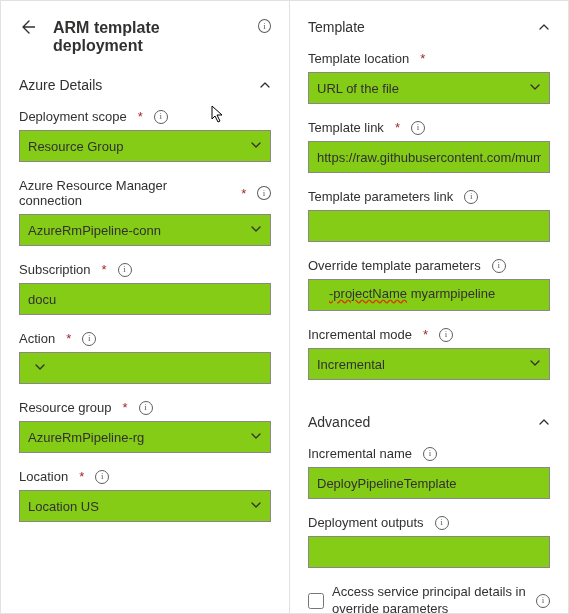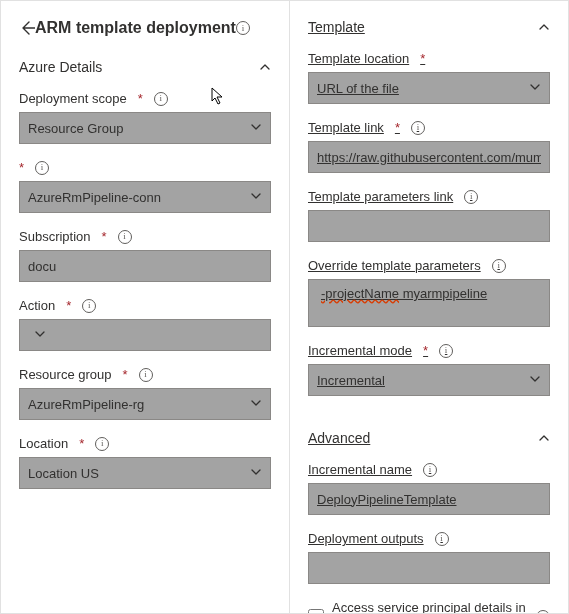--- a/index.html
+++ b/index.html
@@ -7,23 +7,23 @@
     font-family: "Segoe UI", -apple-system, sans-serif;
     font-size: 13px;
     color: #323130;
     background: #fff;
     width: 569px;
     height: 614px;
     border: 1px solid #e1e1e1;
   }
   .layout { display: flex; height: 100%; }
   .col-left { width: 289px; padding: 18px 18px 18px 18px; border-right: 1px solid #e1e1e1; }
-  .col-right { flex: 1; padding: 18px 18px 18px 18px; overflow: hidden; text-decoration: underline; }
+  .col-right { flex: 1; padding: 18px 18px 18px 18px; overflow: hidden; }
   .page-header {
-    display: flex; align-items: center; gap: 0;
+    display: flex; gap: 18px;
     margin-bottom: 22px;
   }
   .page-header h1 { font-size: 16px; font-weight: 600; }
   .back-icon { width: 16px; height: 16px; cursor: pointer; }
   .back-icon svg { display: block; }
   .info-icon {
     display: inline-flex; align-items: center; justify-content: center;
     width: 14px; height: 14px; border: 1px solid #605e5c;
     border-radius: 50%; font-size: 9px; color: #605e5c;
     font-style: normal; font-family: Georgia, serif; line-height: 1;
@@ -38,32 +38,32 @@
   .chevron svg { display: block; }
   .field { margin-bottom: 16px; }
   .label {
     display: flex; align-items: center; gap: 11px;
     font-size: 13px; margin-bottom: 6px; color: #323130;
   }
   .req { color: #a4262c; }
   .select, .input, .textarea {
     width: 100%; height: 32px;
     border: 1px solid #8a8886;
-    background: #a3a3a3; font-size: 13px;
+    background: #84cc16; font-size: 13px;
     font-family: inherit; color: #323130;
     padding: 0 8px; display: flex; align-items: center;
     justify-content: space-between; cursor: pointer;
   }
   .select .val { flex: 1; white-space: nowrap; overflow: hidden; text-overflow: ellipsis; }
   .select .chev { flex-shrink: 0; margin-left: 6px; }
   .input {
     cursor: text; display: block; padding: 0 8px;
   }
   .textarea {
-    height: 48px; padding: 6px 12px; cursor: text; display: block;
+    height: 32px; padding: 6px 20px; cursor: text; display: block;
     line-height: 1.3;
   }
   .underline { text-decoration: underline; text-decoration-color: #d83b01; text-decoration-style: wavy; }
   .checkbox-row {
     display: flex; align-items: center; gap: 8px; font-size: 13px;
     line-height: 1.3;
   }
   .checkbox-row input { width: 16px; height: 16px; flex-shrink: 0; }
   .checkbox-row .cb-label { flex: 1; }
   .cursor-arrow {
@@ -108,20 +108,21 @@
               <path d="M2 4 L6 8 L10 4" stroke="#323130" stroke-width="1.3" fill="none" stroke-linecap="round" stroke-linejoin="round"></path>
             </svg></span>
       </div>
       <svg class="cursor-arrow" style="left:192px; top:-4px;" viewBox="0 0 16 20">
           <path d="M1 1 L1 14 L4 11 L7 17 L9 16 L6 10 L11 10 Z" fill="#fff" stroke="#000" stroke-width="1"></path>
         </svg>
     </div>
 
     <div class="field">
       <div class="label">
+        <span>Azure Resource Manager connection</span>
           <span class="req">*</span>
         <span class="info-icon">i</span>
       </div>
       <div class="select">
         <span class="val">AzureRmPipeline-conn</span>
         <span class="chev"><svg viewBox="0 0 12 12" width="12" height="12">
               <path d="M2 4 L6 8 L10 4" stroke="#323130" stroke-width="1.3" fill="none" stroke-linecap="round" stroke-linejoin="round"></path>
             </svg></span>
       </div>
     </div>

